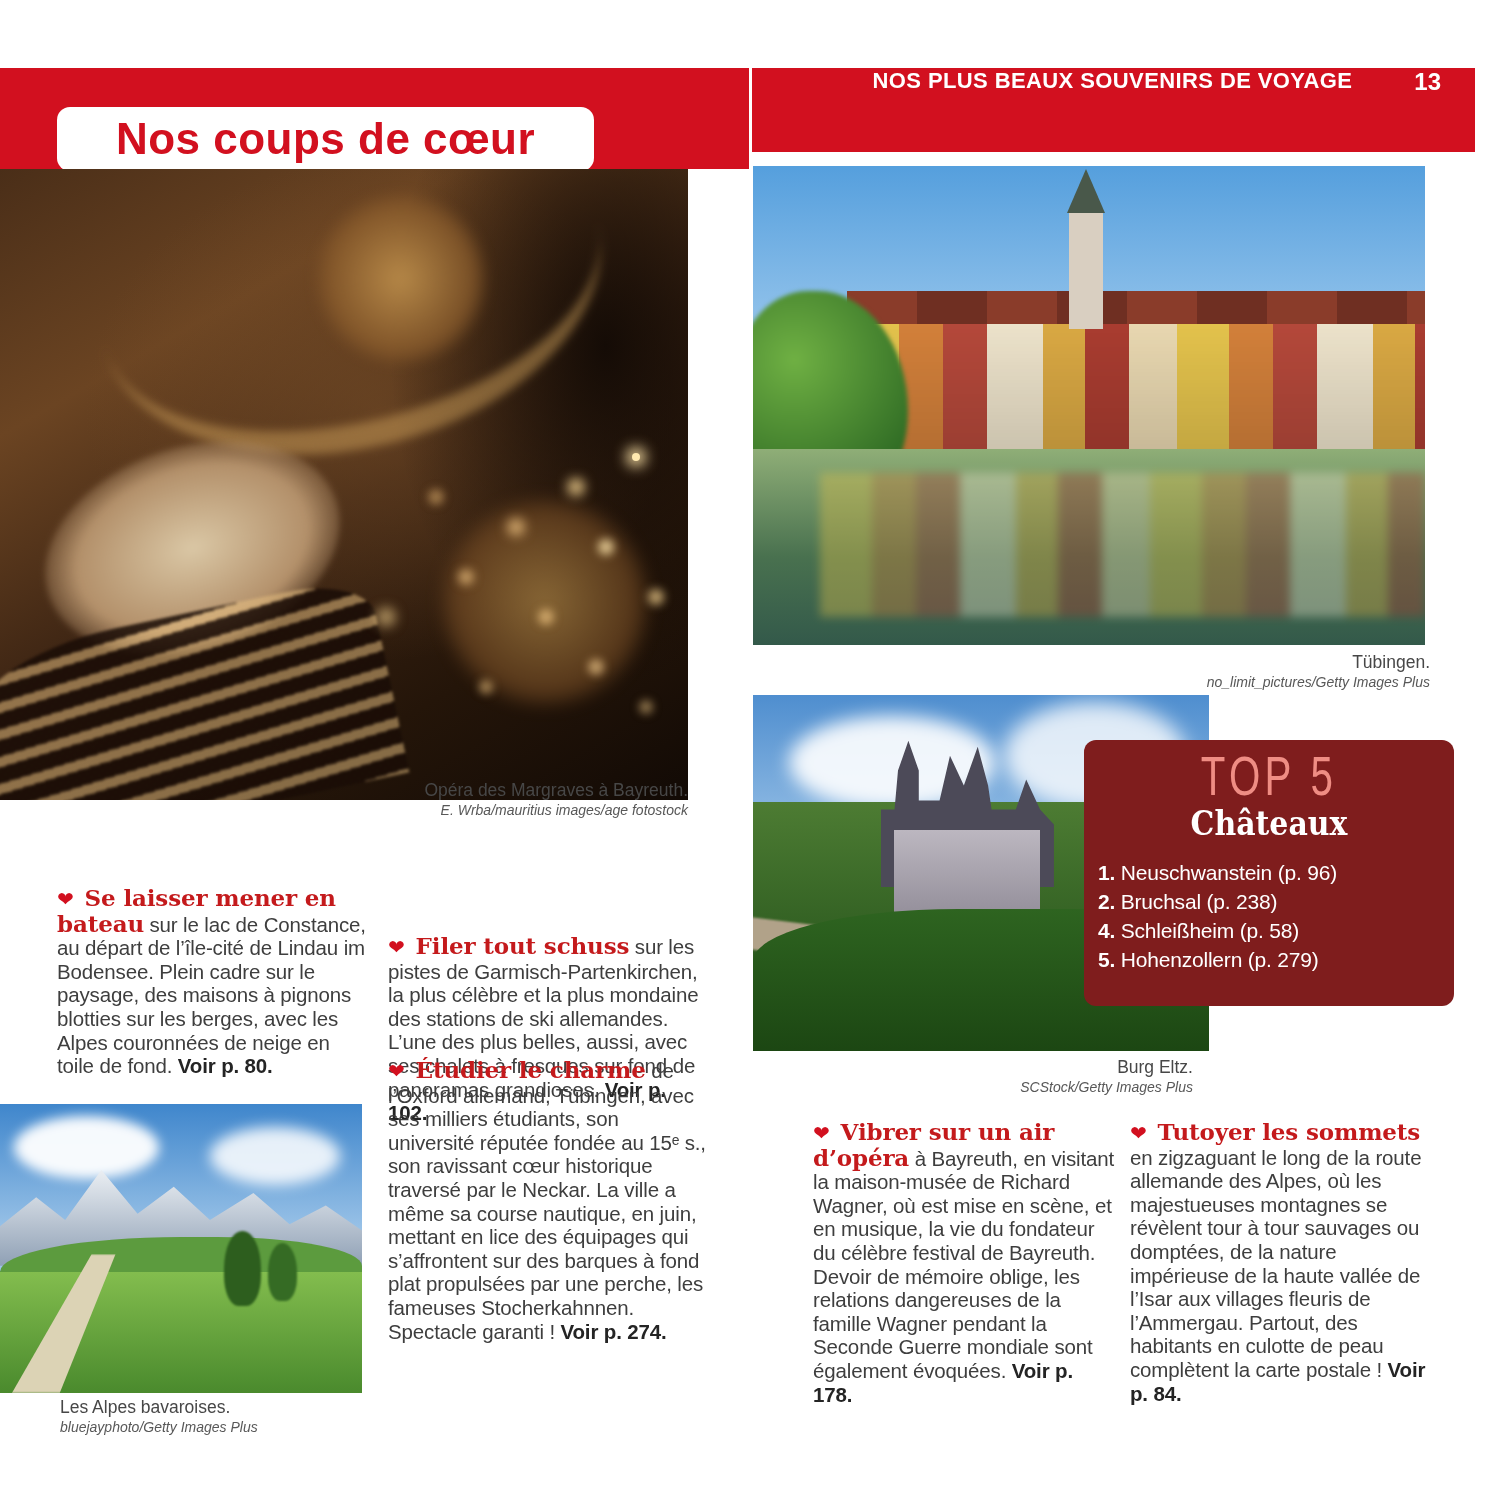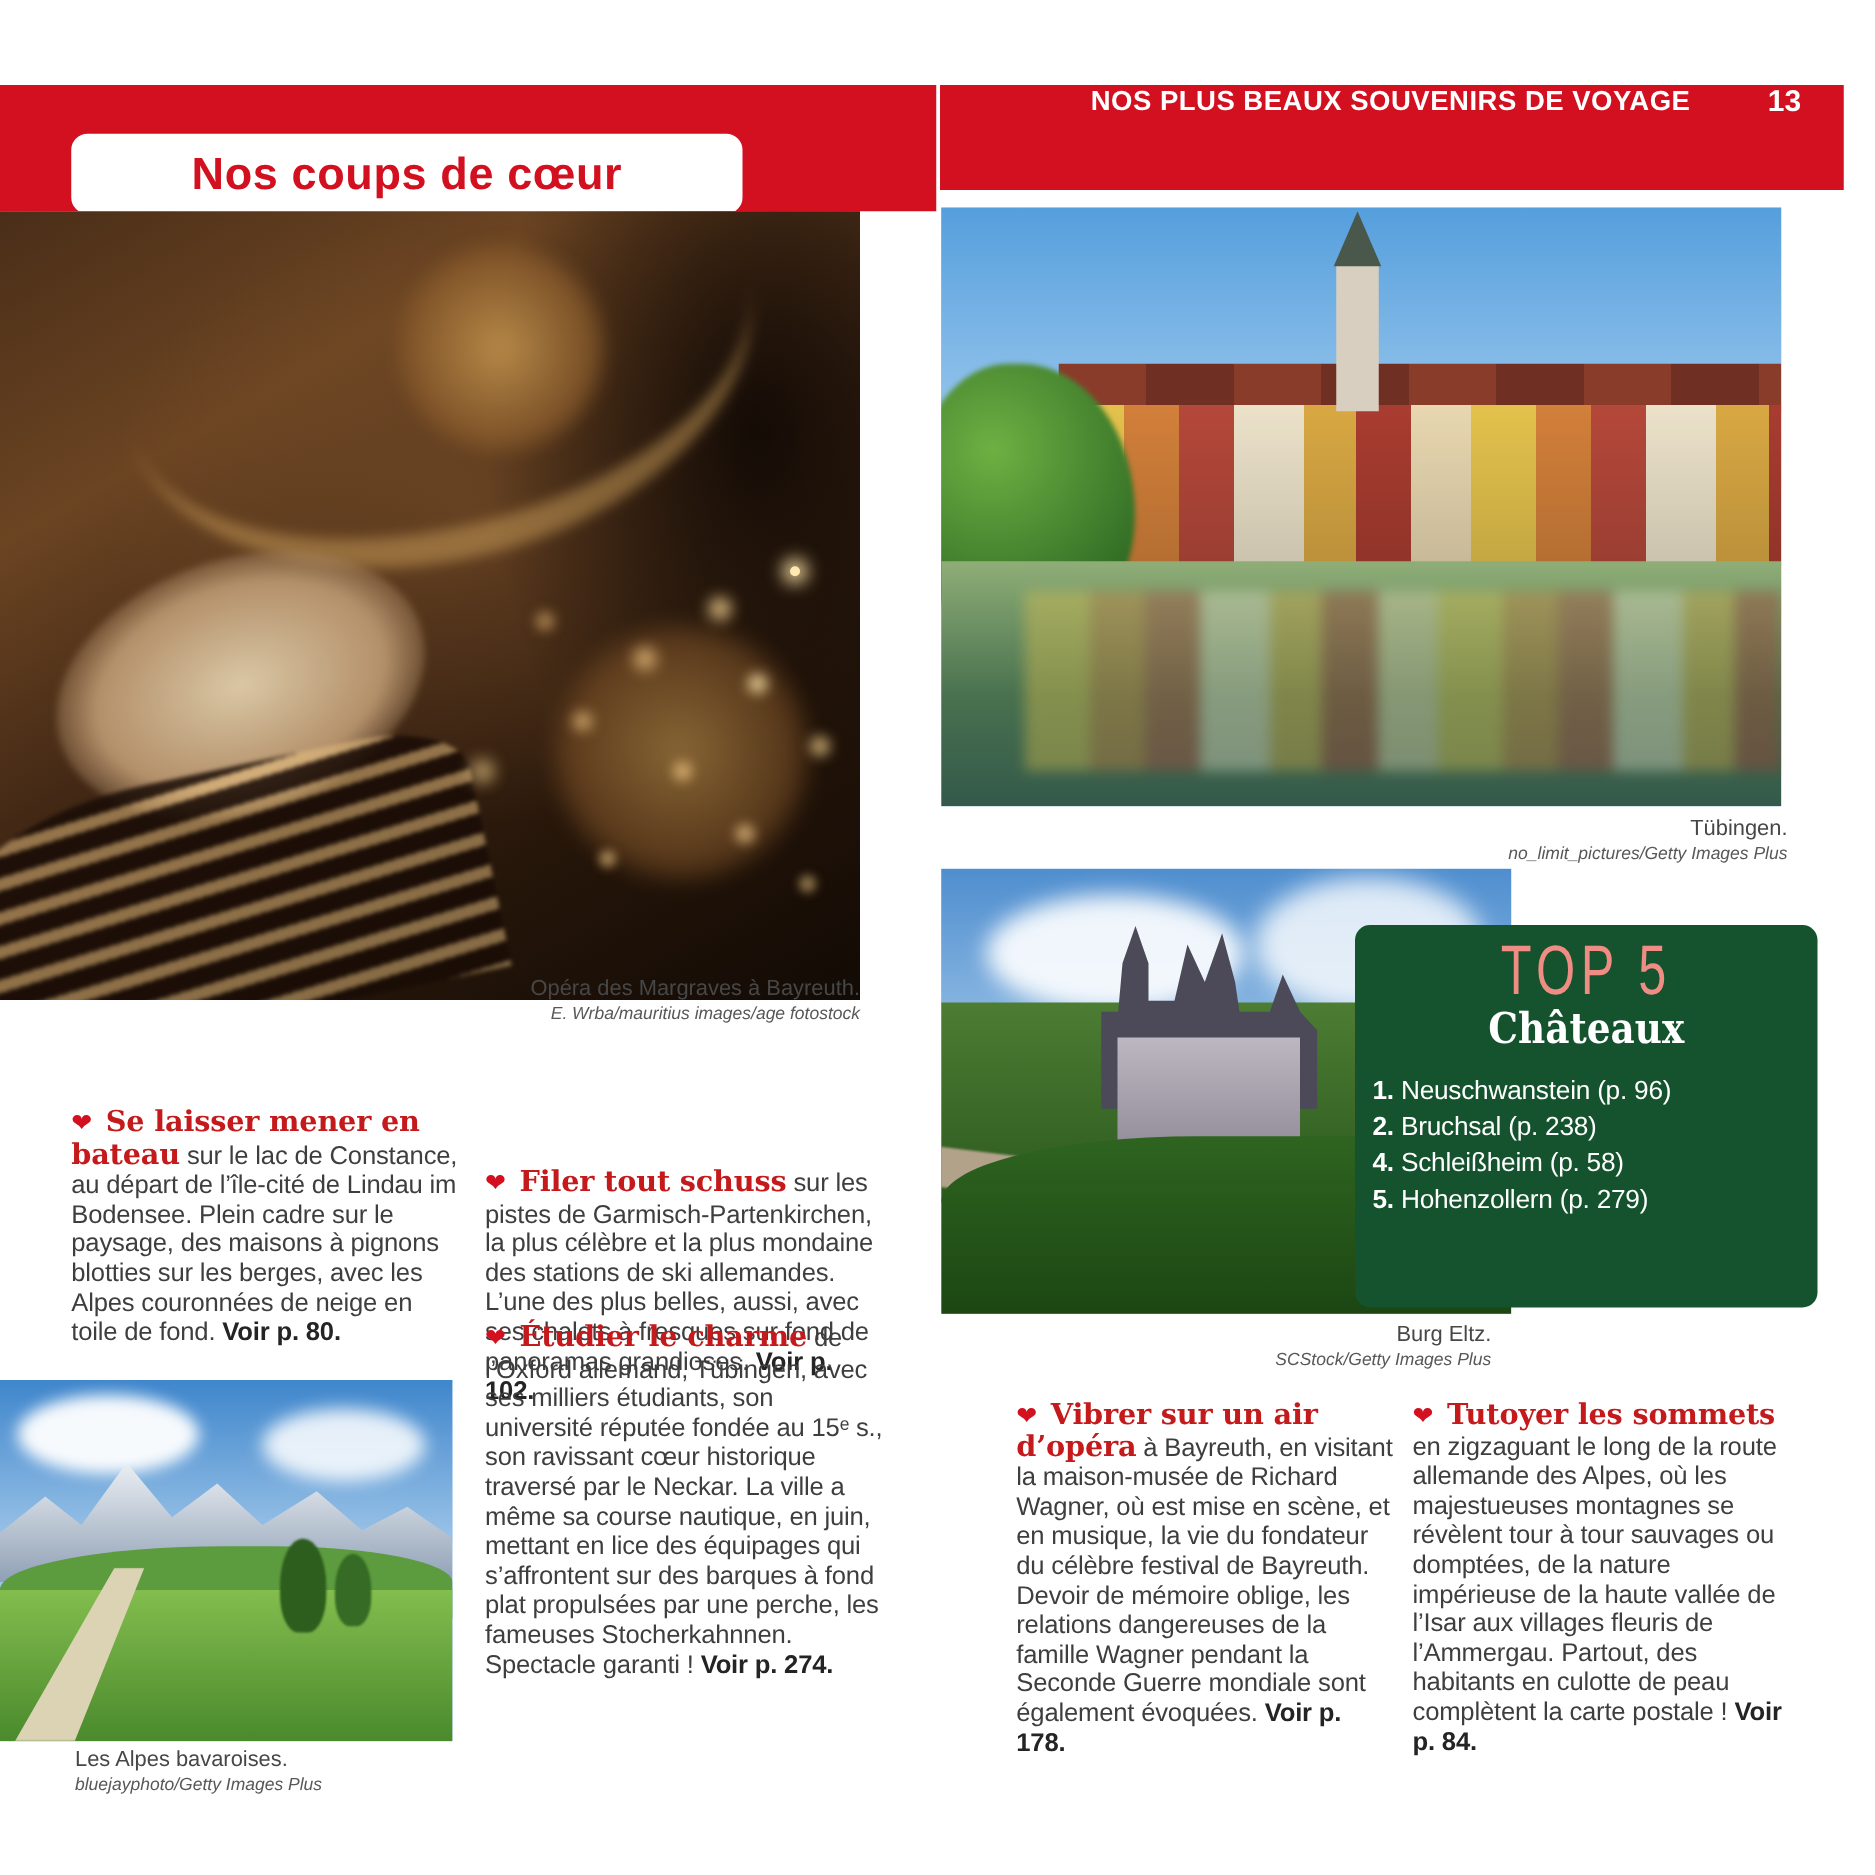--- a/index.html
+++ b/index.html
@@ -4,21 +4,21 @@
 <style>
   html,body{margin:0;padding:0;background:#ffffff;}
   body{width:1500px;height:1500px;position:relative;font-family:"Liberation Sans","DejaVu Sans",sans-serif;}
   .page{position:absolute;inset:0;background:#fff;overflow:hidden;}
 
   
   .band{position:absolute;top:68px;background:#d2101f;}
   .band-left{left:0;width:749px;height:101px;}
   .band-right{left:752px;width:723px;height:84px;display:flex;align-items:flex-start;justify-content:flex-end;box-sizing:border-box;}
   .label-box{position:absolute;left:57px;top:39px;width:537px;height:64px;background:#fff;border-radius:13px;display:flex;align-items:center;justify-content:center;}
-  .label-box span{color:#d2101f;font-weight:bold;font-size:36px;letter-spacing:.5px;}
+  .label-box span{color:#d2101f;font-weight:bold;font-size:44px;letter-spacing:.5px;}
   .band-title{color:#fff;font-weight:bold;font-size:22px;letter-spacing:.4px;}
   .band-page{color:#fff;font-weight:bold;font-size:24px;margin-left:62px;margin-right:34px;}
 
   
   .photo{position:absolute;overflow:hidden;}
   .photo>div{position:absolute;}
 
   .ph-opera{left:0;top:169px;width:688px;height:631px;
     background:
       radial-gradient(ellipse 300px 480px at 88% 28%, rgba(18,10,5,.95), rgba(18,10,5,0) 72%),
@@ -83,21 +83,21 @@
   
   .caption{position:absolute;}
   .cap-line{font-size:17.5px;color:#474747;line-height:21px;}
   .cap-credit{font-size:14px;color:#585858;font-style:italic;line-height:18px;}
   .cap-opera{left:288px;top:780px;width:400px;text-align:right;}
   .cap-tub{left:1030px;top:652px;width:400px;text-align:right;}
   .cap-burg{left:813px;top:1057px;width:350px;text-align:right;margin-left:30px;}
   .cap-alps{left:60px;top:1397px;width:330px;text-align:left;}
 
   
-  .top5{position:absolute;left:1084px;top:740px;width:370px;height:306px;background:#14532d;border-radius:12px;
+  .top5{position:absolute;left:1084px;top:740px;width:370px;height:266px;background:#7f1d1d;border-radius:12px;
     box-sizing:border-box;padding:8px 12px 0 12px;color:#fff;}
   .top5-title{text-align:center;color:#ef8d84;font-size:56px;line-height:56px;font-weight:400;letter-spacing:6px;
     transform:scaleX(.72);transform-origin:50% 50%;}
   .top5-subtitle{text-align:center;font-family:"DejaVu Serif","Liberation Serif",serif;font-weight:bold;font-size:34px;line-height:38px;
     transform:scaleX(.88);transform-origin:50% 50%;}
   .top5-list{margin-top:16px;padding-left:2px;}
   .top5-item{font-size:21px;line-height:29px;letter-spacing:-.2px;}
   .top5-item b{font-weight:bold;}
 
   

